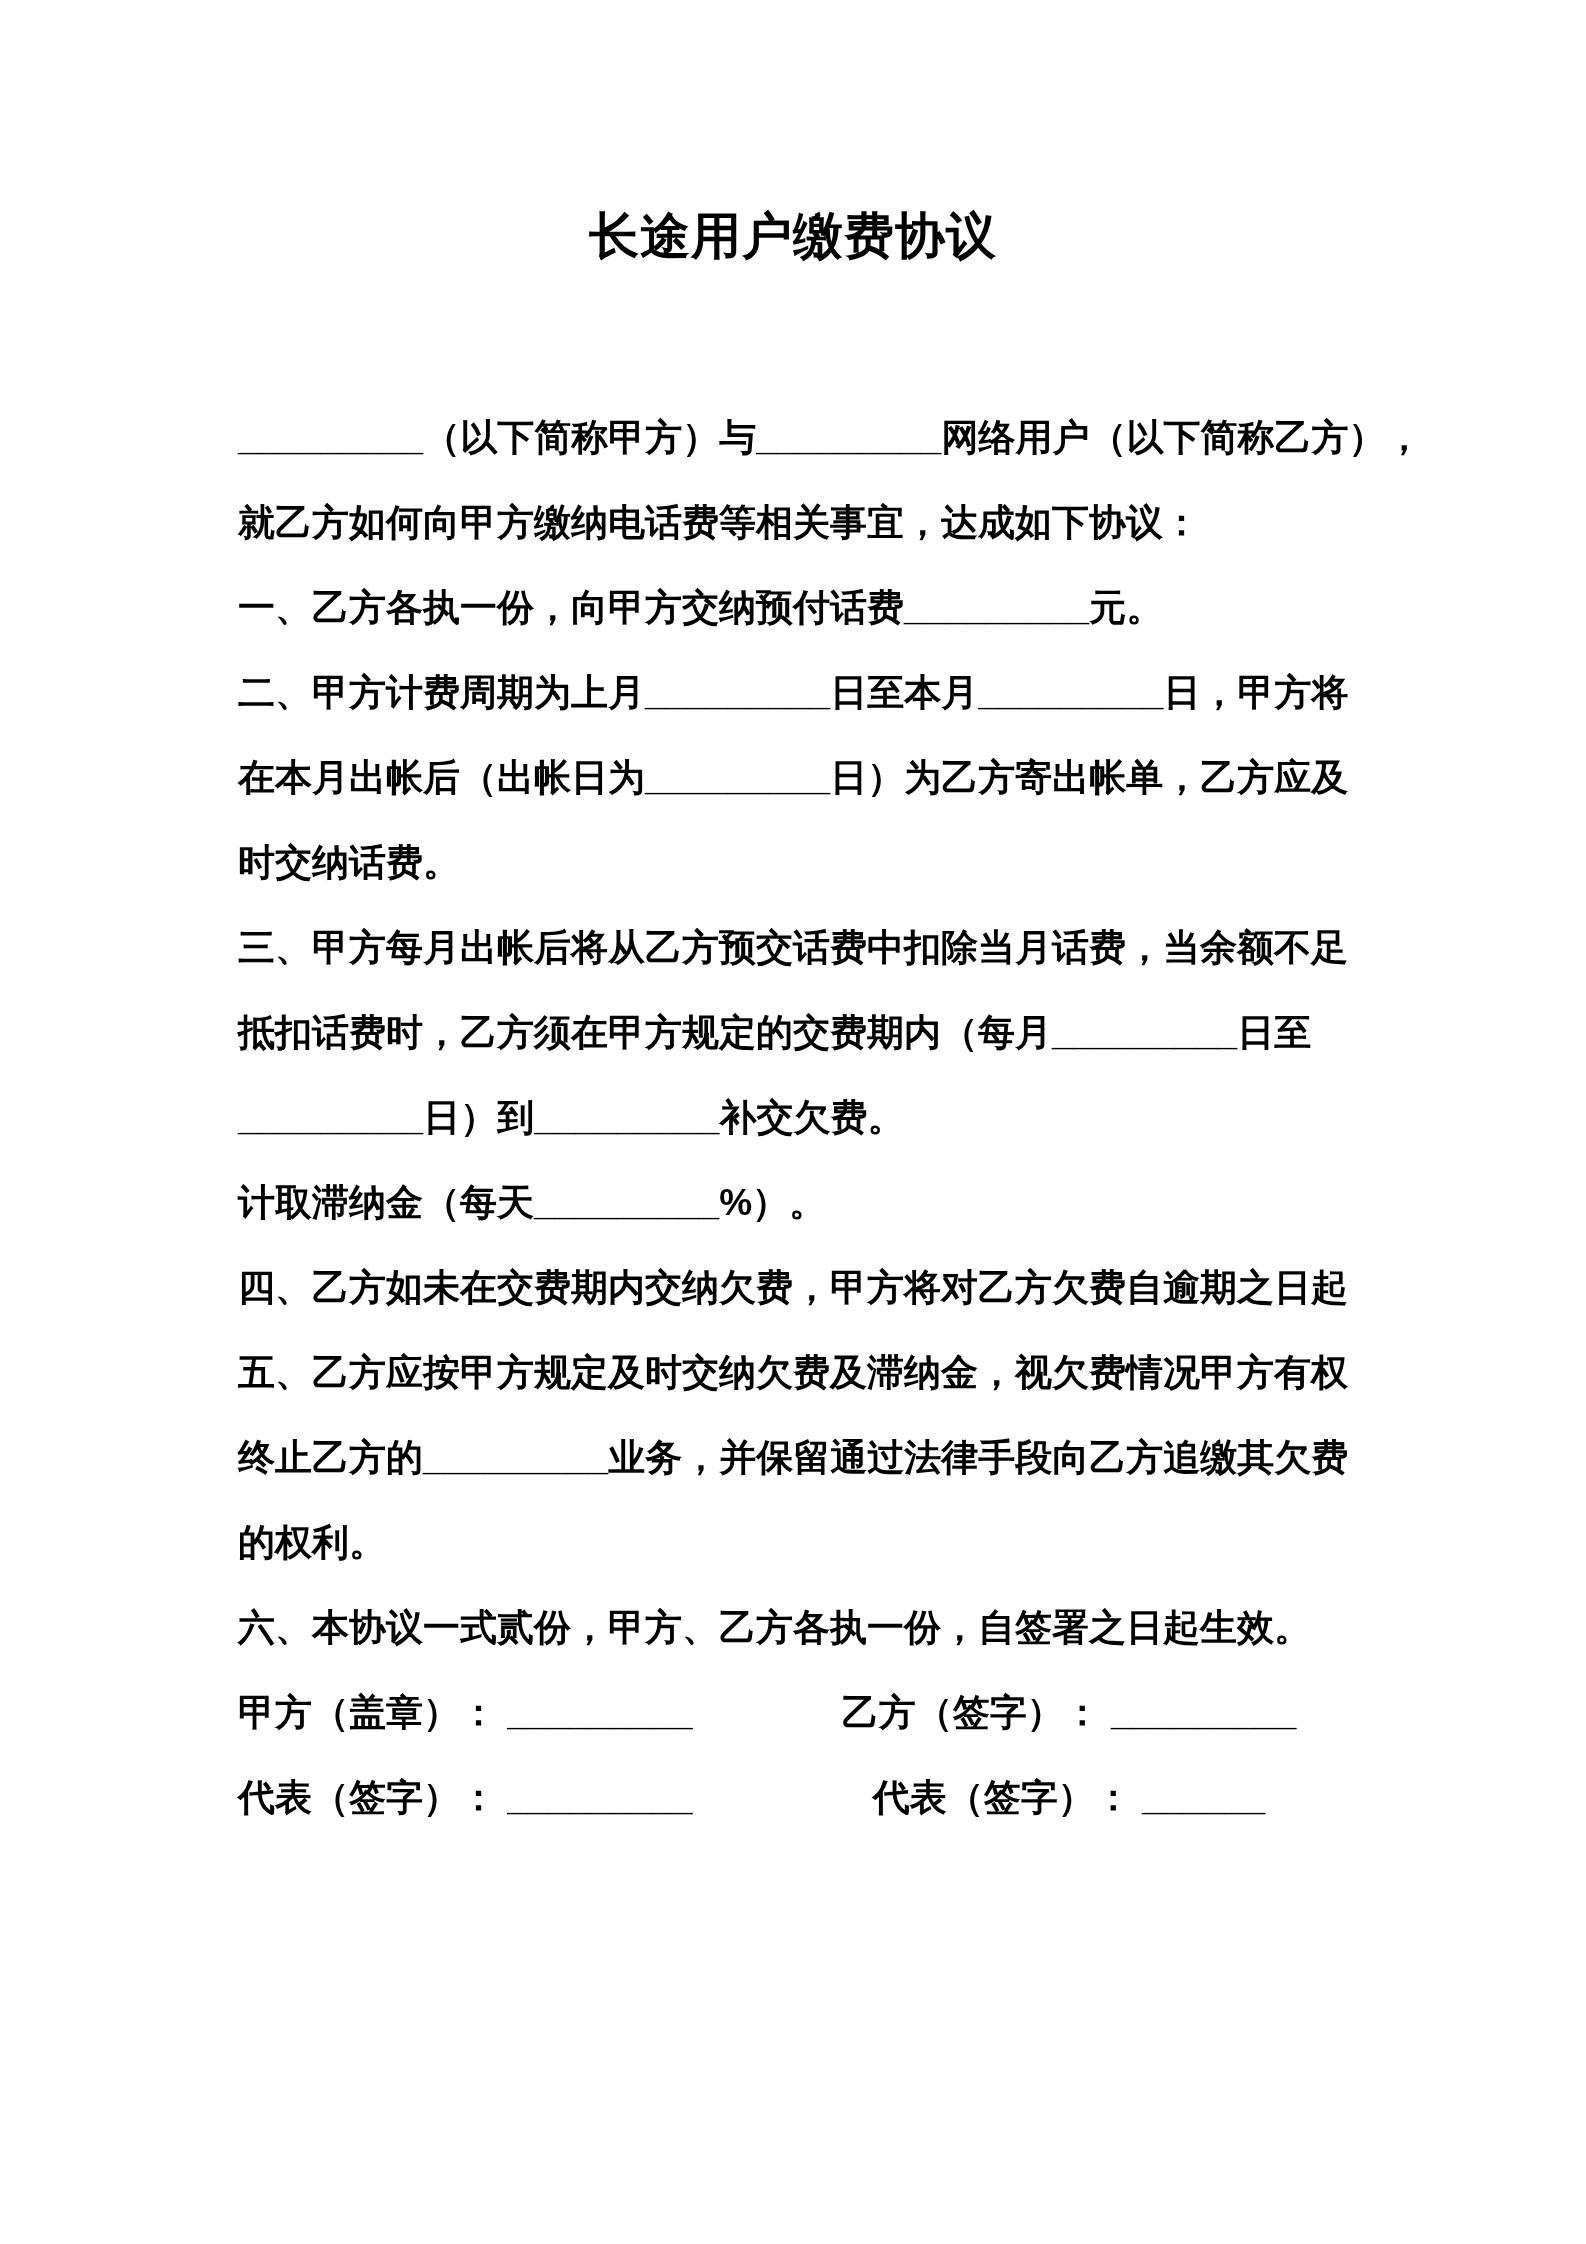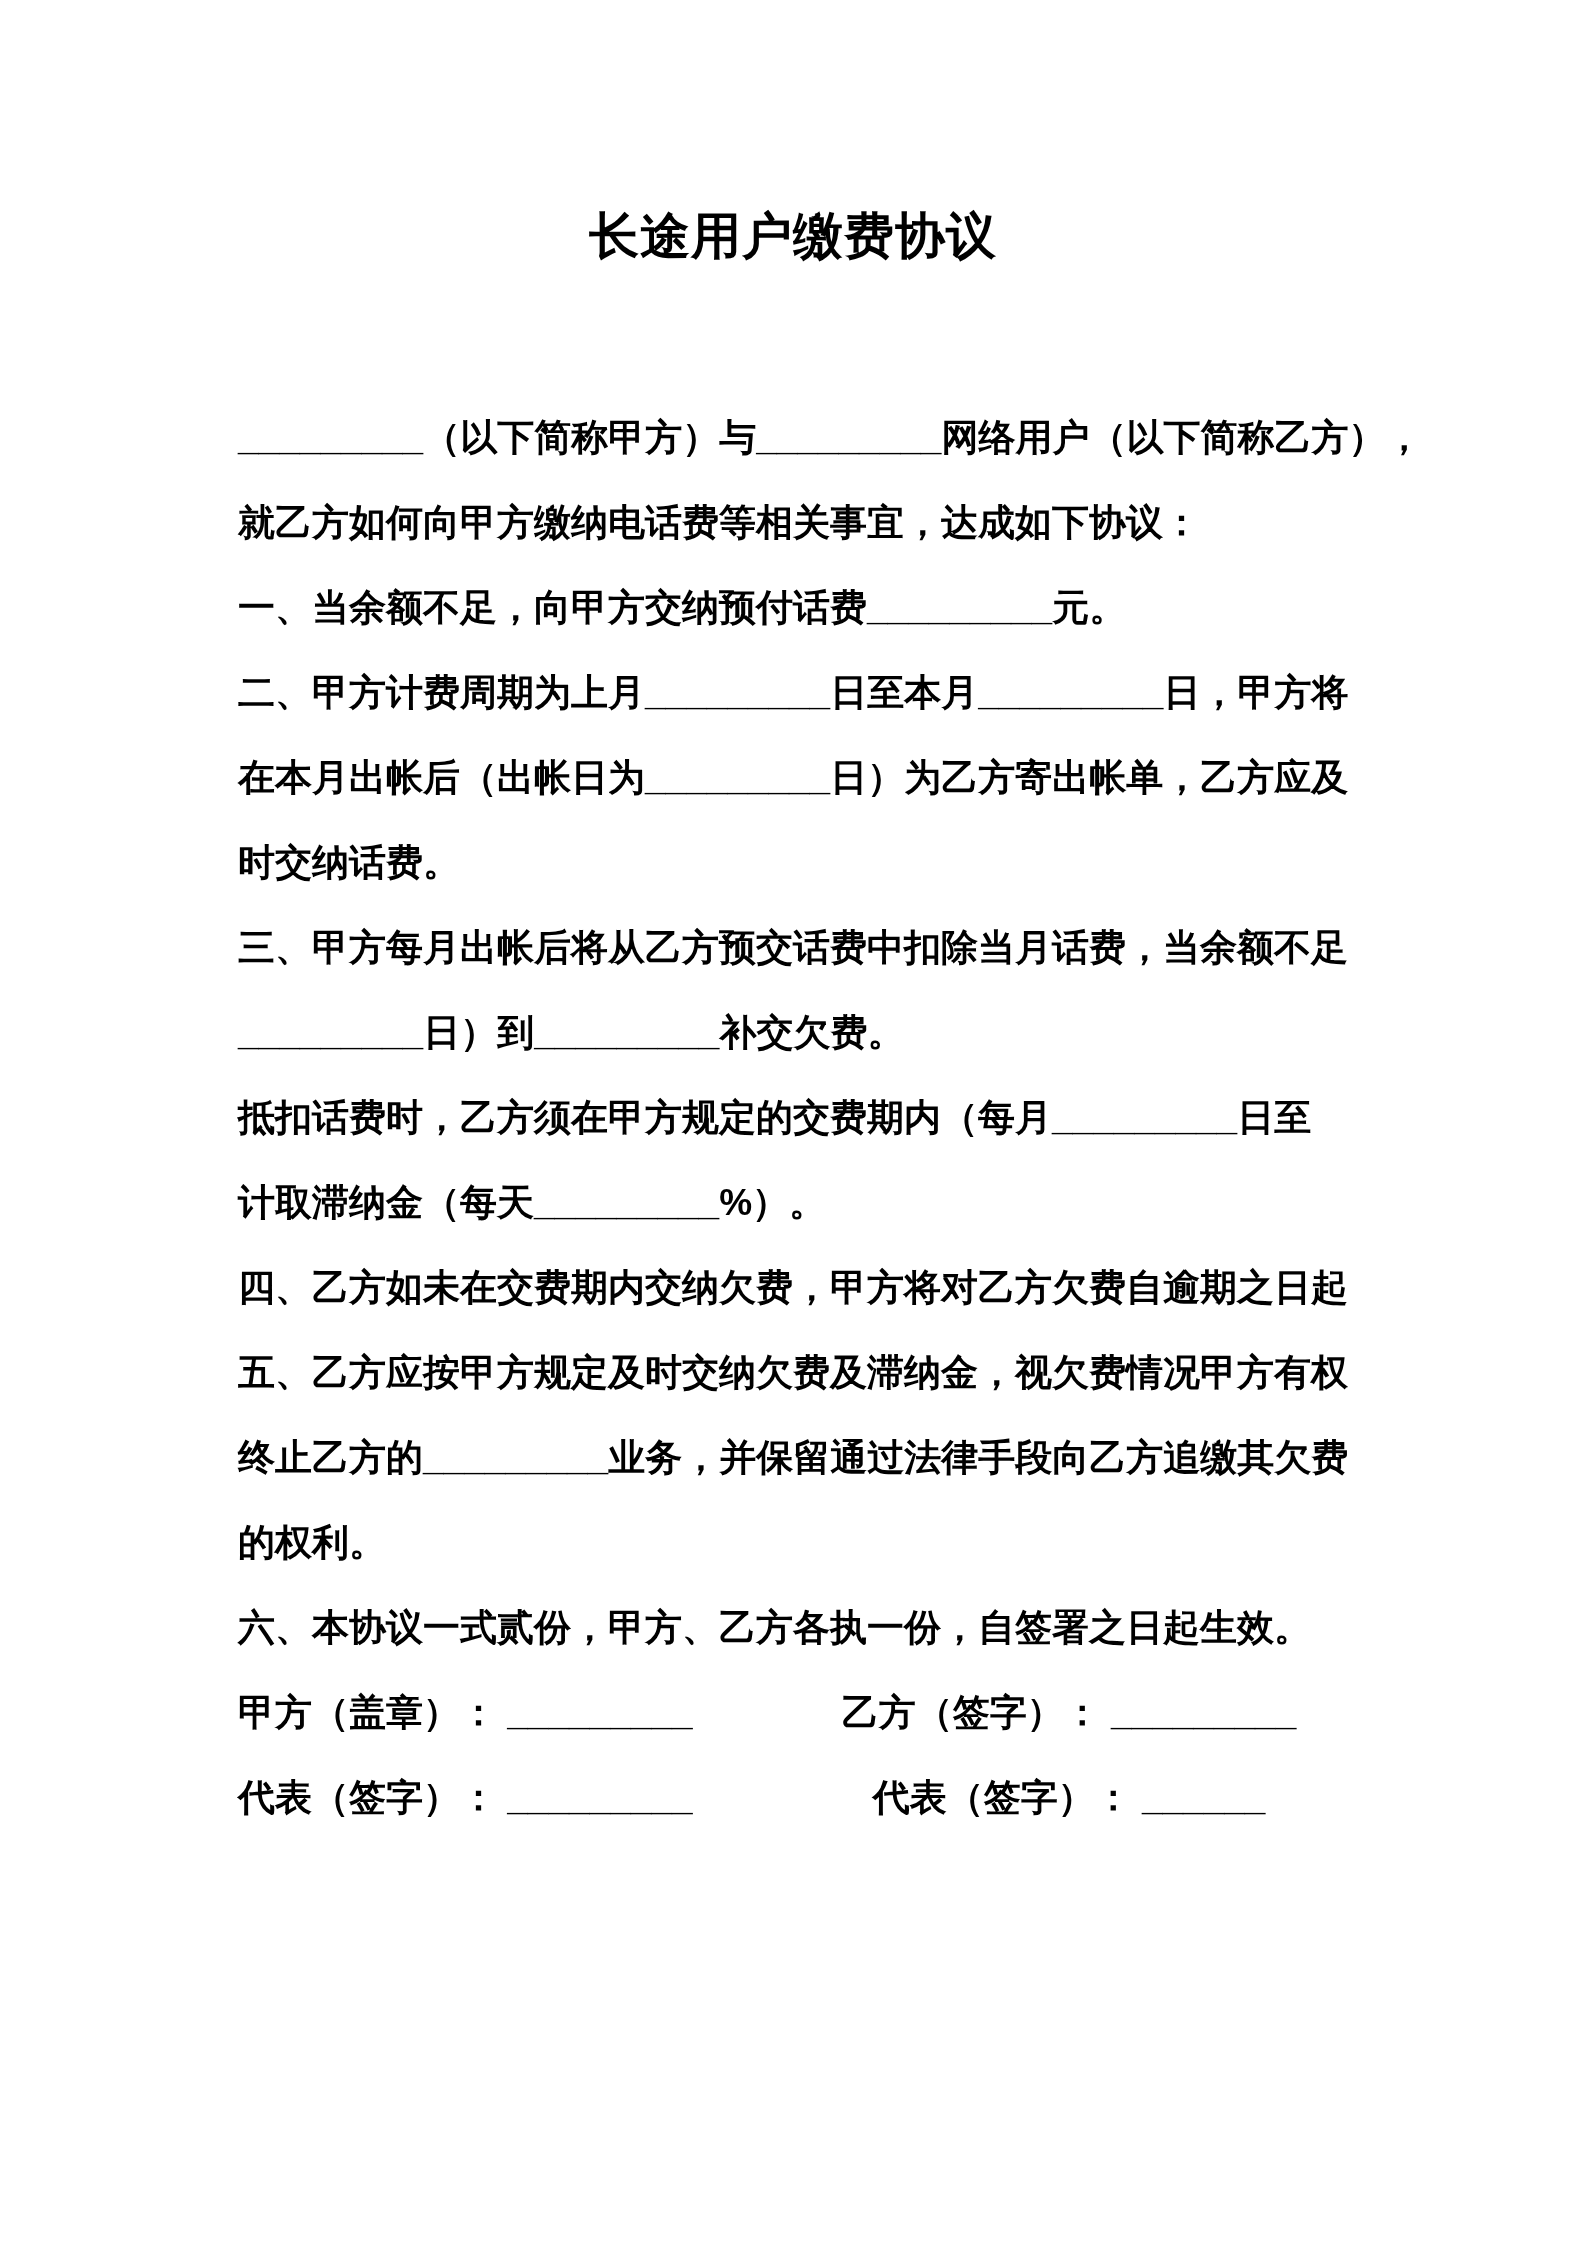--- a/index.html
+++ b/index.html
@@ -63,27 +63,27 @@
 <body>
 
 <div class="page">
 
   <div class="doc-title">长途用户缴费协议</div>
 
   <div class="doc-body">
 
     <div class="doc-line">_________（以下简称甲方）与_________网络用户（以下简称乙方），</div>
     <div class="doc-line">就乙方如何向甲方缴纳电话费等相关事宜，达成如下协议：</div>
-    <div class="doc-line">一、当余额不足，向甲方交纳预付话费_________元。</div>
+    <div class="doc-line">一、乙方各执一份，向甲方交纳预付话费_________元。</div>
     <div class="doc-line">二、甲方计费周期为上月_________日至本月_________日，甲方将</div>
     <div class="doc-line">在本月出帐后（出帐日为_________日）为乙方寄出帐单，乙方应及</div>
     <div class="doc-line">时交纳话费。</div>
     <div class="doc-line">三、甲方每月出帐后将从乙方预交话费中扣除当月话费，当余额不足</div>
+    <div class="doc-line">抵扣话费时，乙方须在甲方规定的交费期内（每月_________日至</div>
     <div class="doc-line">_________日）到_________补交欠费。</div>
-    <div class="doc-line">抵扣话费时，乙方须在甲方规定的交费期内（每月_________日至</div>
     <div class="doc-line">计取滞纳金（每天_________%）。</div>
     <div class="doc-line">四、乙方如未在交费期内交纳欠费，甲方将对乙方欠费自逾期之日起</div>
     <div class="doc-line">五、乙方应按甲方规定及时交纳欠费及滞纳金，视欠费情况甲方有权</div>
     <div class="doc-line">终止乙方的_________业务，并保留通过法律手段向乙方追缴其欠费</div>
     <div class="doc-line">的权利。</div>
     <div class="doc-line">六、本协议一式贰份，甲方、乙方各执一份，自签署之日起生效。</div>
 
     <div class="sig-row">
       <span class="sig-cell-left">甲方（盖章）： _________</span>
       <span class="sig-cell-right">乙方（签字）： _________</span>

